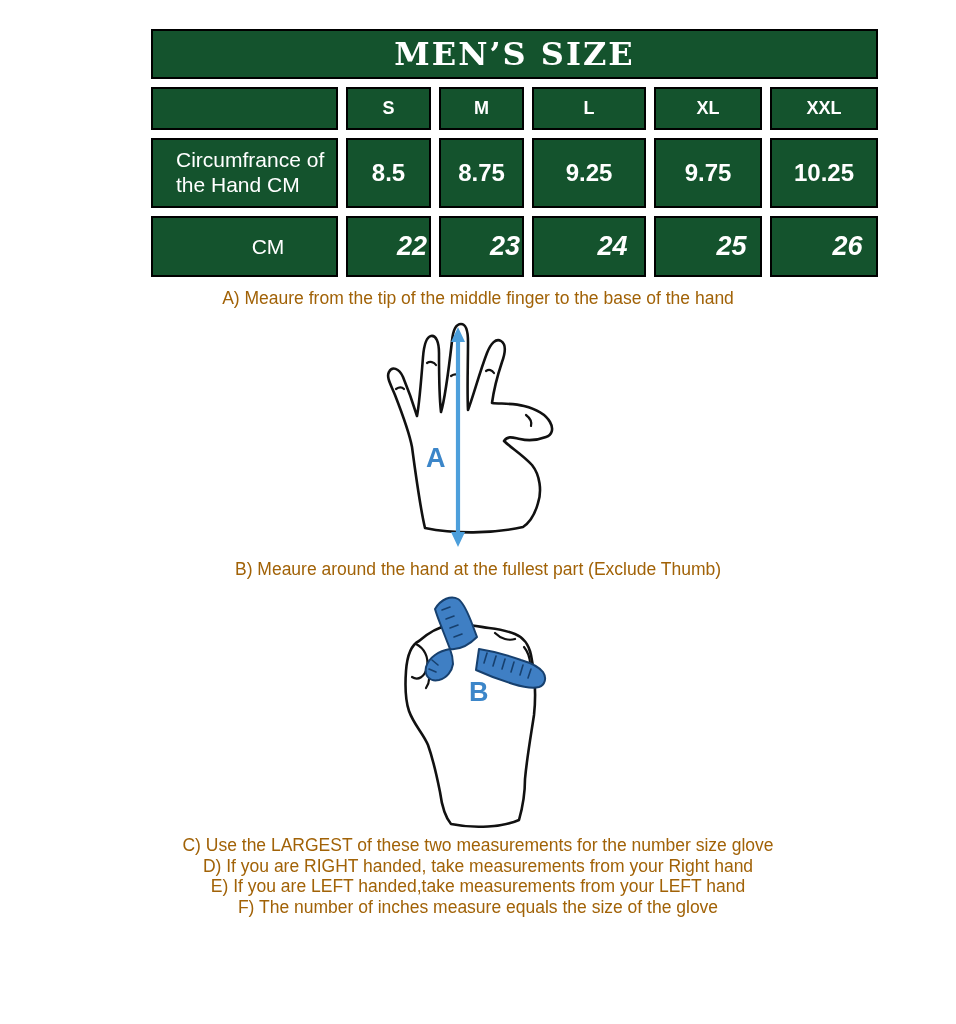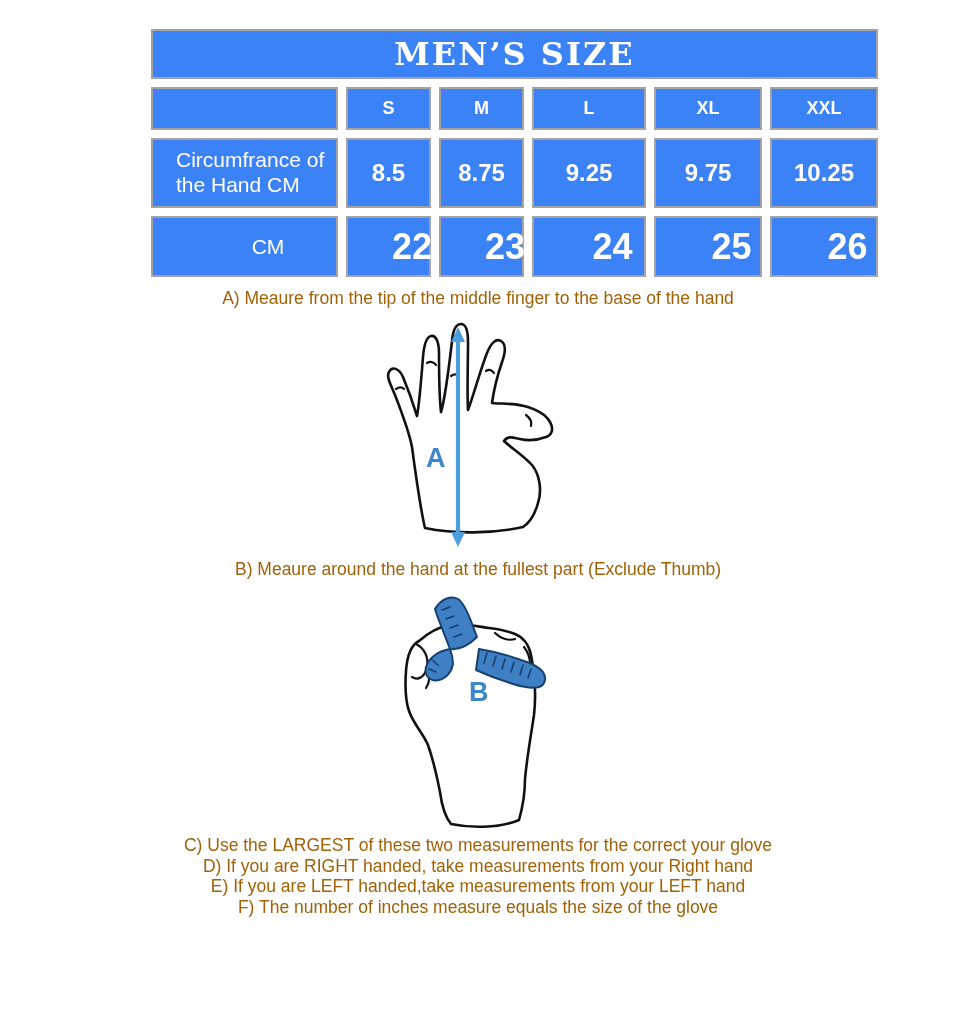--- a/index.html
+++ b/index.html
@@ -9,40 +9,40 @@
     padding-top:29px;
   }
   
   .size-table {
     margin-left:151px; width:727px;
     display:grid;
     grid-template-columns:187px 85px 85px 114px 108px 108px;
     gap:8px;
   }
   .cell {
-    background:#3b82f6; border:2px solid #a3a3a3; color:#ffffff;
+    background:#14532d; border:2px solid #000000; color:#ffffff;
     display:flex; align-items:center; justify-content:center;
     box-sizing:border-box;
   }
   .title-cell {
     grid-column:1 / -1; height:50px;
     font-family:"DejaVu Serif", serif; font-weight:bold;
     font-size:32px; letter-spacing:2px;
   }
   .head-cell  { height:43px; font-weight:bold; font-size:18px; }
   .corner-cell{ height:43px; }
   .r1-cell    { height:70px; }
   .r2-cell    { height:61px;padding-left:47px; }
   .label-left {
     justify-content:flex-start; text-align:left;
     padding-left:23px; font-size:21px; line-height:1.18;
   }
   .label-center { font-size:21px; }
   .num-lg { font-weight:bold; font-size:24px; }
-  .num-md { font-weight:bold; font-size:36px; }
+  .num-md { font-weight:bold; font-size:27px;font-style:italic; }
   
   .inst {
     color:#a16207; font-size:17.5px; text-align:center; line-height:20.5px;
   }
   .inst-a { margin-top:11px; }
   .inst-b { margin-top:4px; }
   .inst-block { margin-top:3px; }
   
   .diagram { display:block; margin:0 auto; }
   .diagram-a { margin-top:6px; }
@@ -179,19 +179,19 @@
     <path class="tape-tick" d="M 90,66 L 87,76"></path>
     <path class="tape-tick" d="M 99,69 L 96,79"></path>
     <path class="tape-tick" d="M 108,72 L 105,82"></path>
     <path class="tape-tick" d="M 117,75 L 114,85"></path>
     <path class="tape-tick" d="M 126,78 L 123,88"></path>
     <path class="tape-tick" d="M 134,82 L 131,91"></path>
     <text class="diag-label" x="72" y="114">B</text>
   </svg>
 
   <div class="inst inst-block">
-    <div>C) Use the LARGEST of these two measurements for the correct your glove</div>
+    <div>C) Use the LARGEST of these two measurements for the number size glove</div>
     <div>D) If you are RIGHT handed, take measurements from your Right hand</div>
     <div>E) If you are LEFT handed,take measurements from your LEFT hand</div>
     <div>F) The number of inches measure equals the size of the glove</div>
   </div>
 
 </div>
 
 </body></html>

